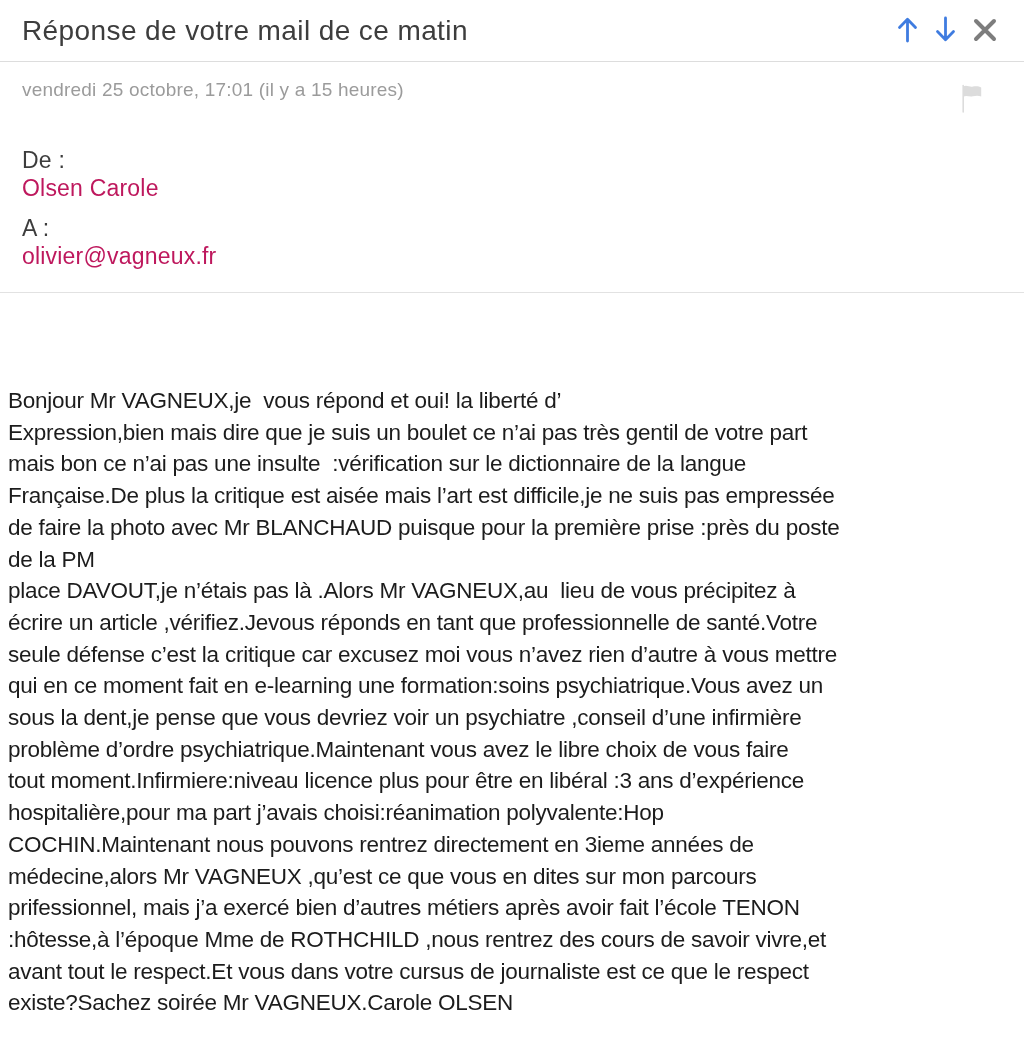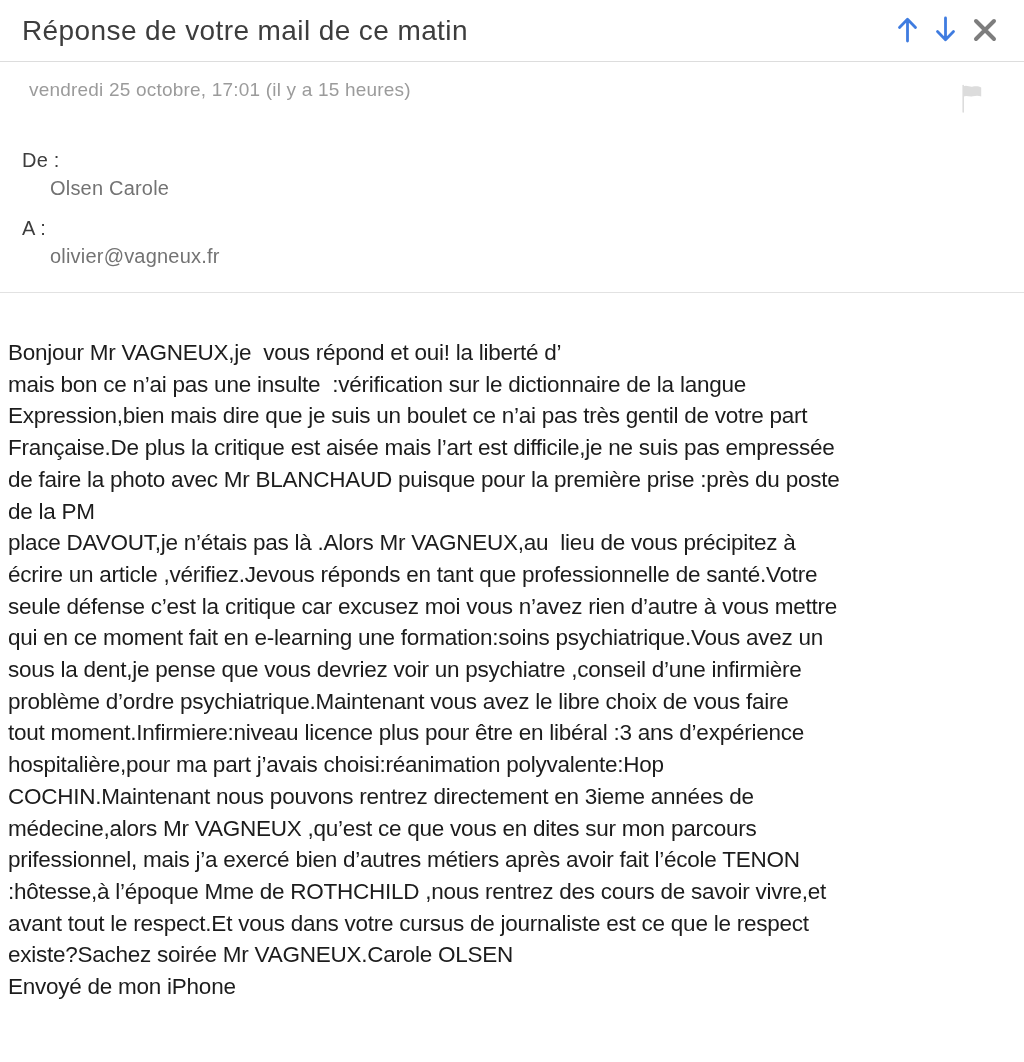--- a/index.html
+++ b/index.html
@@ -43,57 +43,56 @@
     line-height: 0;
   }
   .divider {
     width: 100%;
     border-top: 1px solid #dddddd;
   }
   .date-row {
     display: flex;
     justify-content: space-between;
     align-items: flex-start;
-    padding: 17px 38px 0 29px;
+    padding: 17px 38px 0 22px;
   }
   .date-text {
     font-size: 19px;
     color: #9b9b9b;
     letter-spacing: 0.2px;
   }
   .flag-btn {
     background: none;
     border: none;
     padding: 0;
     cursor: pointer;
     line-height: 0;
     margin-top: 2px;
   }
   
   .meta {
     padding: 32px 22px 0 22px;
-    font-size: 20px;
+    font-size: 23px;
     letter-spacing: 0.2px;
   }
   .meta-group { margin-bottom: 12px; }
   .meta-label {
     color: #3d3d3d;
     line-height: 28px;
   }
   .meta-link {
-    color: #737373;
+    color: #be185d;
     text-decoration: none;
     line-height: 28px;
     display: inline-block;
-    margin-left: 28px;
   }
   .divider-2 { margin-top: 22px; border-top: 1px solid #e2e2e2; }
   
   .mail-body {
-    margin-top: 44px;
+    margin-top: 92px;
     padding: 0 6px 0 8px;
     font-size: 22.5px;
     color: #1c1c1c;
     letter-spacing: -0.25px;
   }
   .body-line {
     line-height: 31.7px;
     white-space: pre-wrap;
     min-height: 31.7px;
   }
@@ -152,35 +151,34 @@
     <div class="meta-group">
       <div class="meta-label">A :</div>
       <a href="#" class="meta-link">olivier@vagneux.fr</a>
     </div>
   </div>
 
   <div class="divider divider-2"></div>
 
   <div class="mail-body">
       <div class="body-line">Bonjour Mr VAGNEUX,je  vous répond et oui! la liberté d’</div>
+      <div class="body-line">Expression,bien mais dire que je suis un boulet ce n’ai pas très gentil de votre part</div>
       <div class="body-line">mais bon ce n’ai pas une insulte  :vérification sur le dictionnaire de la langue</div>
-      <div class="body-line">Expression,bien mais dire que je suis un boulet ce n’ai pas très gentil de votre part</div>
       <div class="body-line">Française.De plus la critique est aisée mais l’art est difficile,je ne suis pas empressée</div>
       <div class="body-line">de faire la photo avec Mr BLANCHAUD puisque pour la première prise :près du poste</div>
       <div class="body-line">de la PM</div>
       <div class="body-line">place DAVOUT,je n’étais pas là .Alors Mr VAGNEUX,au  lieu de vous précipitez à</div>
       <div class="body-line">écrire un article ,vérifiez.Jevous réponds en tant que professionnelle de santé.Votre</div>
       <div class="body-line">seule défense c’est la critique car excusez moi vous n’avez rien d’autre à vous mettre</div>
       <div class="body-line">qui en ce moment fait en e-learning une formation:soins psychiatrique.Vous avez un</div>
       <div class="body-line">sous la dent,je pense que vous devriez voir un psychiatre ,conseil d’une infirmière</div>
       <div class="body-line">problème d’ordre psychiatrique.Maintenant vous avez le libre choix de vous faire</div>
       <div class="body-line">tout moment.Infirmiere:niveau licence plus pour être en libéral :3 ans d’expérience</div>
       <div class="body-line">hospitalière,pour ma part j’avais choisi:réanimation polyvalente:Hop</div>
       <div class="body-line">COCHIN.Maintenant nous pouvons rentrez directement en 3ieme années de</div>
       <div class="body-line">médecine,alors Mr VAGNEUX ,qu’est ce que vous en dites sur mon parcours</div>
       <div class="body-line">prifessionnel, mais j’a exercé bien d’autres métiers après avoir fait l’école TENON</div>
       <div class="body-line">:hôtesse,à l’époque Mme de ROTHCHILD ,nous rentrez des cours de savoir vivre,et</div>
       <div class="body-line">avant tout le respect.Et vous dans votre cursus de journaliste est ce que le respect</div>
       <div class="body-line">existe?Sachez soirée Mr VAGNEUX.Carole OLSEN</div>
-      <div class="body-line">Envoyé de mon iPhone</div>
     </div>
 
 </div>
 
 </body></html>

